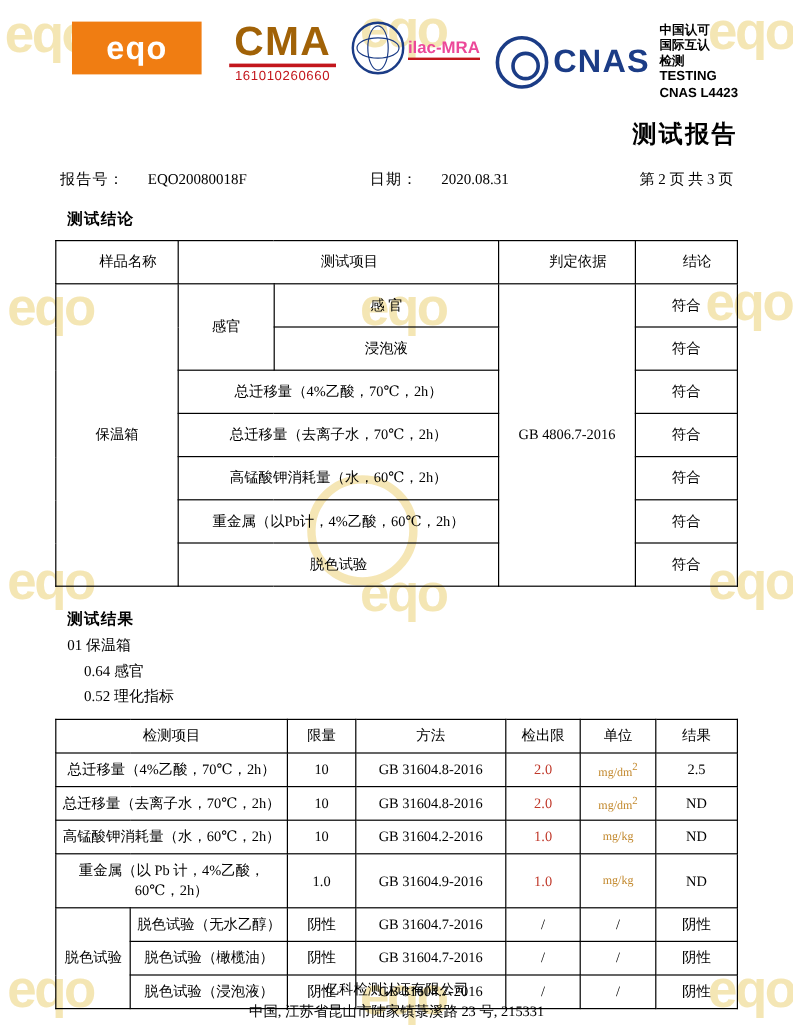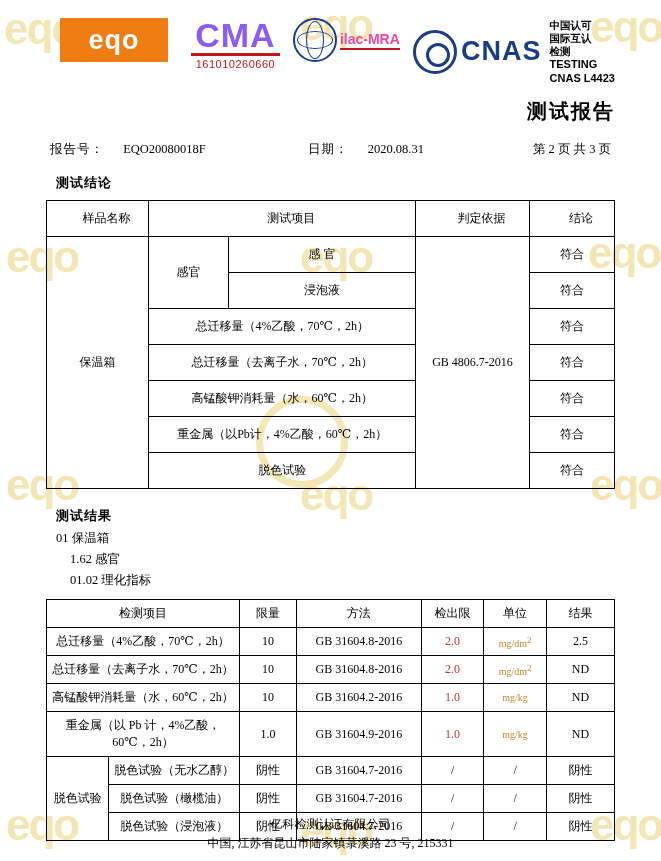--- a/index.html
+++ b/index.html
@@ -73,21 +73,21 @@
     margin-left: 14px;
   }
   .logo-cma {
     text-align: center;
     margin-left: 20px;
   }
   .cma-mark {
     font-family: "Liberation Sans", sans-serif;
     font-weight: bold;
     font-size: 34px;
-    color: #8b5cf6;
+    color: #a16207;
     line-height: 1;
     letter-spacing: 1px;
     border-bottom: 3px solid #c3161c;
     display: inline-block;
     padding: 0 4px 1px 4px;
   }
   .cma-num {
     font-family: "Liberation Sans", sans-serif;
     font-size: 11px;
     color: #c3161c;
@@ -359,22 +359,22 @@
     </tr>
     <tr>
       <td colspan="2">脱色试验</td>
       <td>符合</td>
     </tr>
   </tbody>
     </table>
 
   <div class="res-head">测试结果</div>
   <div class="res-line">01  保温箱</div>
-  <div class="res-line indent1">1.62 感官</div>
-  <div class="res-line indent1">01.02 理化指标</div>
+  <div class="res-line indent1">0.64 感官</div>
+  <div class="res-line indent1">0.52 理化指标</div>
 
   <div class="spacer-8"></div>
 
   <table class="t2">
     <tbody>
         <tr>
       <th colspan="2" style="width:34%">检测项目</th>
       <th style="width:10%">限量</th>
       <th style="width:22%">方法</th>
       <th style="width:11%">检出限</th>

